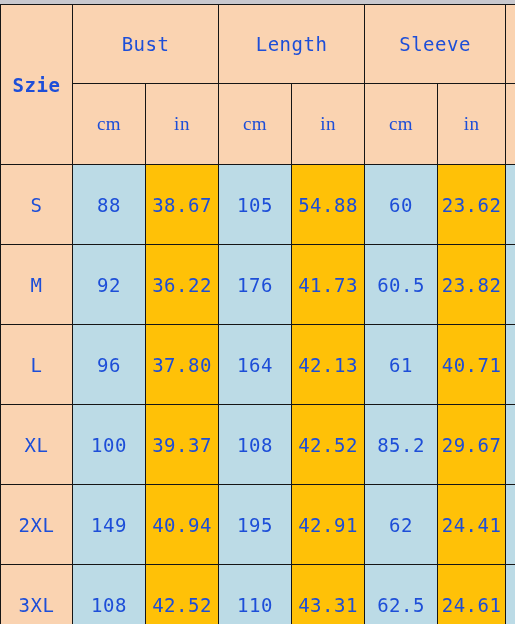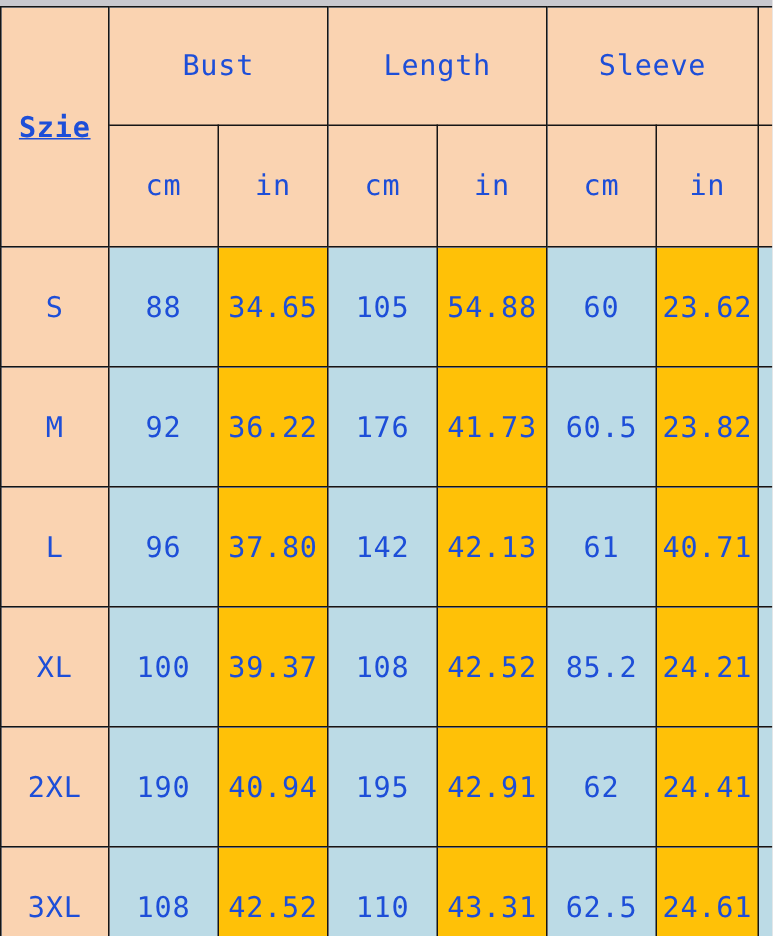--- a/index.html
+++ b/index.html
@@ -68,25 +68,25 @@
   td.amber   { background: #ffc107; }
 
   td.group-head {
     font-size: 21px;
     letter-spacing: 1.5px;
   }
   td.size-head {
     font-size: 21px;
     font-weight: bold;
     letter-spacing: 1px;
-    text-decoration: underline;
   }
   td.unit-head {
     font-size: 19px;
     letter-spacing: 1px;
+    font-family: Liberation Serif, serif;
   }
   td.size-label {
     font-size: 20px;
     letter-spacing: 1px;
   }
   td.val { font-size: 20px; }
 </style>
 </head>
 <body>
 
@@ -120,60 +120,60 @@
           <td class="peach unit-head">cm</td>
           <td class="peach unit-head">in</td>
           <td class="peach unit-head">cm</td>
           <td class="peach unit-head">in</td>
           <td class="peach"></td>
         </tr>
 
         <tr class="data-row">
           <td class="peach size-label">S</td>
           <td class="blue  val">88</td>
-          <td class="amber val">34.65</td>
+          <td class="amber val">38.67</td>
           <td class="blue  val">105</td>
           <td class="amber val">54.88</td>
           <td class="blue  val">60</td>
           <td class="amber val">23.62</td>
           <td class="blue"></td>
         </tr>
         <tr class="data-row">
           <td class="peach size-label">M</td>
           <td class="blue  val">92</td>
           <td class="amber val">36.22</td>
           <td class="blue  val">176</td>
           <td class="amber val">41.73</td>
           <td class="blue  val">60.5</td>
           <td class="amber val">23.82</td>
           <td class="blue"></td>
         </tr>
         <tr class="data-row">
           <td class="peach size-label">L</td>
           <td class="blue  val">96</td>
           <td class="amber val">37.80</td>
-          <td class="blue  val">142</td>
+          <td class="blue  val">164</td>
           <td class="amber val">42.13</td>
           <td class="blue  val">61</td>
           <td class="amber val">40.71</td>
           <td class="blue"></td>
         </tr>
         <tr class="data-row">
           <td class="peach size-label">XL</td>
           <td class="blue  val">100</td>
           <td class="amber val">39.37</td>
           <td class="blue  val">108</td>
           <td class="amber val">42.52</td>
           <td class="blue  val">85.2</td>
-          <td class="amber val">24.21</td>
+          <td class="amber val">29.67</td>
           <td class="blue"></td>
         </tr>
         <tr class="data-row">
           <td class="peach size-label">2XL</td>
-          <td class="blue  val">190</td>
+          <td class="blue  val">149</td>
           <td class="amber val">40.94</td>
           <td class="blue  val">195</td>
           <td class="amber val">42.91</td>
           <td class="blue  val">62</td>
           <td class="amber val">24.41</td>
           <td class="blue"></td>
         </tr>
         <tr class="data-row">
           <td class="peach size-label">3XL</td>
           <td class="blue  val">108</td>

